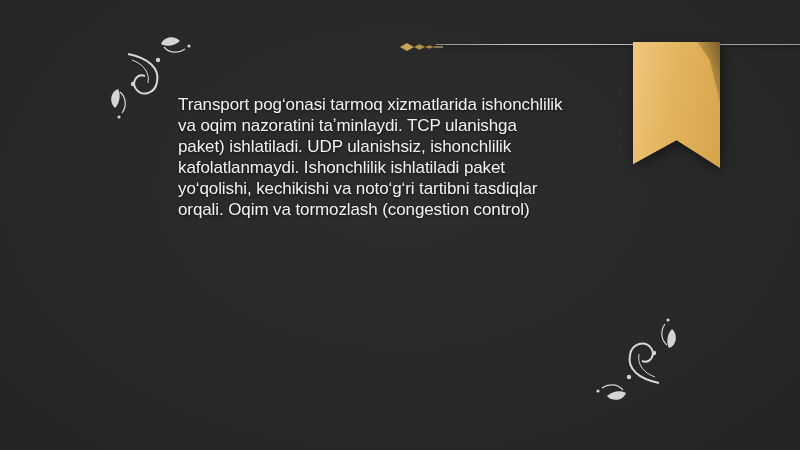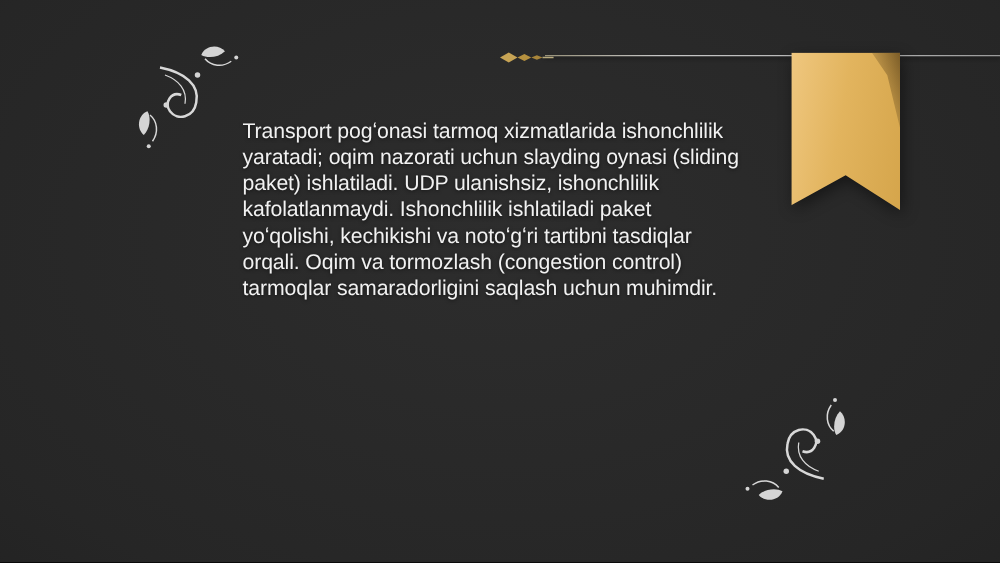--- a/index.html
+++ b/index.html
@@ -7,21 +7,20 @@
     position:relative;width:800px;height:450px;overflow:hidden;
     background: radial-gradient(115% 135% at 50% 42%,
       #2d2d2d 0%, var(--background,#262626) 52%, var(--background-edge,#1a1a1a) 100%);
     font-family:"Liberation Sans","DejaVu Sans",sans-serif;
   }
   .body-text{
     position:absolute;left:178px;top:94px;width:460px;
     color:var(--text,#f1f1f1);
     font-size:17px;line-height:21px;letter-spacing:-0.1px;
     text-shadow:0 1px 3px rgba(0,0,0,0.55);
-    margin-left:16px;
   }
   .body-text .line{white-space:nowrap;height:21px;}
 
   
   .header-line{
     position:absolute;left:436px;top:44px;right:0;height:1.3px;
     background:linear-gradient(to right,#97917a,#c6c6c6 25%,#b3b3b3 70%,#9a9a9a);
     box-shadow:0 2px 3px rgba(0,0,0,0.55);
     z-index:1;
   }
@@ -122,21 +121,20 @@
         <circle cx="52" cy="26" r="2.2"></circle>
         <circle cx="27" cy="50" r="2.2"></circle>
         <circle cx="83" cy="12" r="1.6"></circle>
         <circle cx="13" cy="83" r="1.6"></circle>
       </g>
     </svg>
   </div>
 
   <div class="body-text">
     <div class="line">Transport pogʻonasi tarmoq xizmatlarida ishonchlilik</div>
-    <div class="line">yaratadi; oqim nazorati uchun slayding oynasi (sliding</div>
+    <div class="line">va oqim nazoratini taʼminlaydi. TCP ulanishga</div>
     <div class="line">paket) ishlatiladi. UDP ulanishsiz, ishonchlilik</div>
     <div class="line">kafolatlanmaydi. Ishonchlilik ishlatiladi paket</div>
     <div class="line">yoʻqolishi, kechikishi va notoʻgʻri tartibni tasdiqlar</div>
     <div class="line">orqali. Oqim va tormozlash (congestion control)</div>
-    <div class="line">tarmoqlar samaradorligini saqlash uchun muhimdir.</div>
   </div>
 
 </div>
 
 </body></html>

